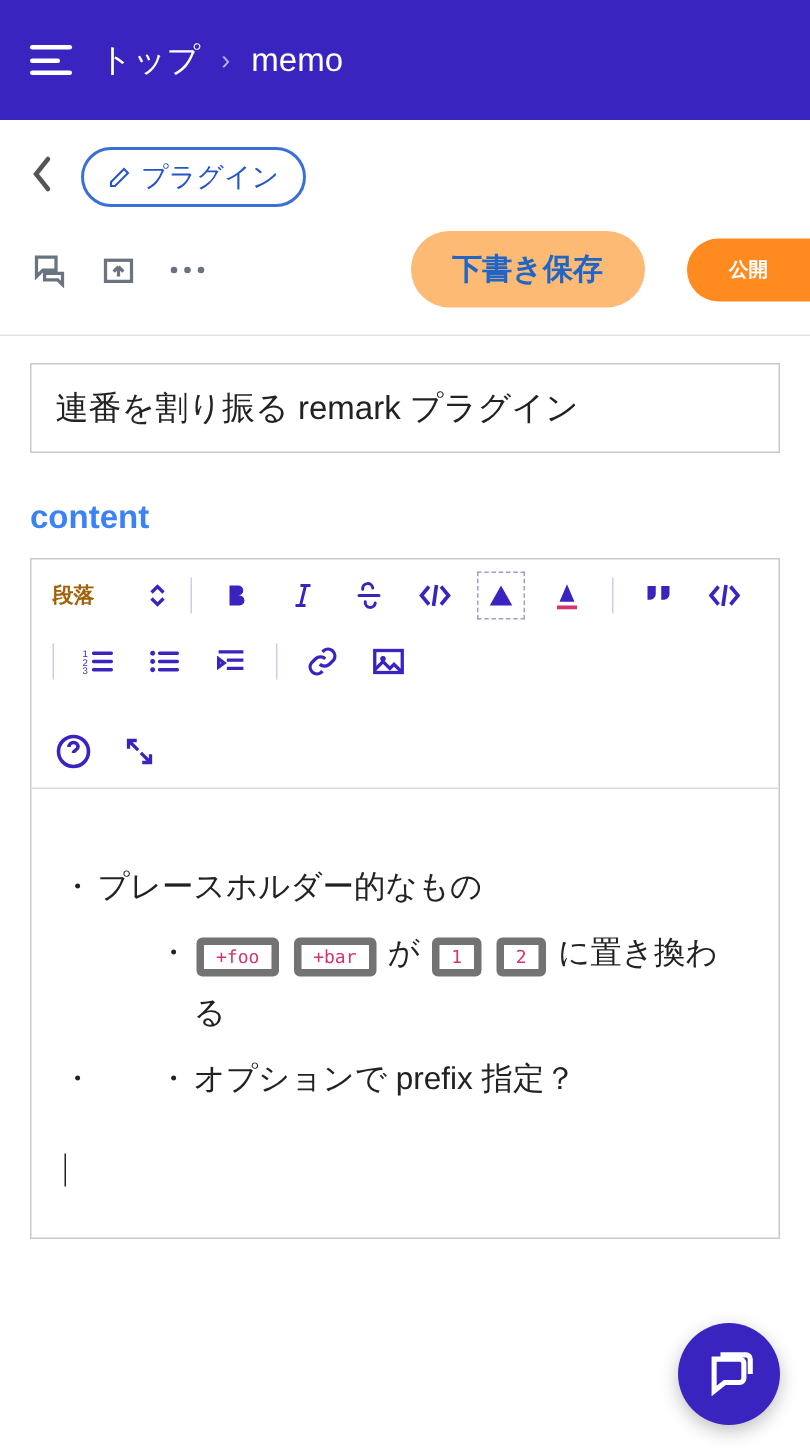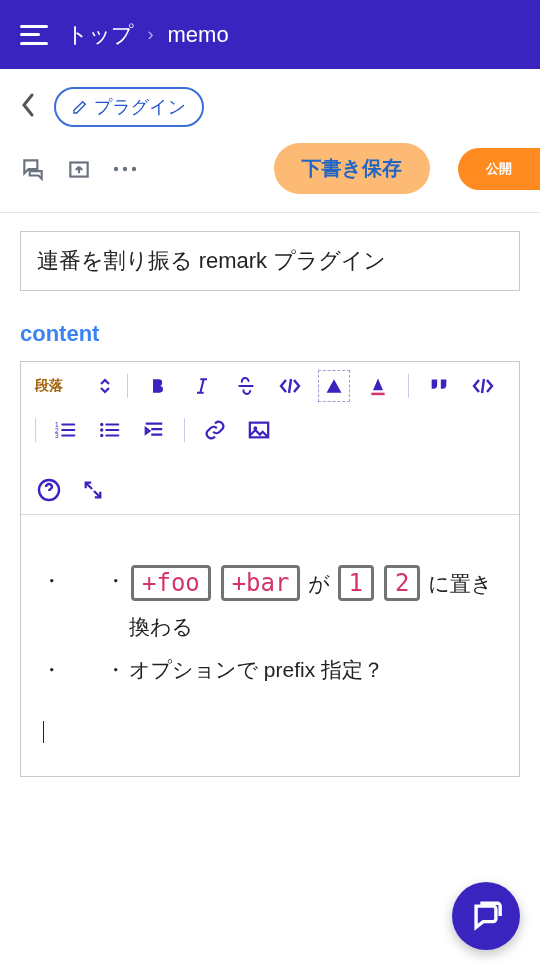--- a/index.html
+++ b/index.html
@@ -1,18 +1,18 @@
 <!DOCTYPE html>
 <html><head>
 <meta charset="utf-8">
 <style>
 * { margin: 0; padding: 0; box-sizing: border-box; }
 body { font-family: -apple-system, BlinkMacSystemFont, "Segoe UI", Helvetica, Arial, sans-serif; width: 540px; height: 968px; overflow: hidden; background: #fff; }
 
-.topbar { background: #3a24c0; color: #fff; height: 69px; display: flex; align-items: center; padding: 0 20px; gap: 18px; }
+.topbar { background: #3a24c0; color: #fff; height: 80px; display: flex; align-items: center; padding: 0 20px; gap: 18px; }
 .hamburger { width: 28px; height: 20px; display: flex; flex-direction: column; justify-content: space-between; cursor: pointer; }
 .hamburger span { display: block; height: 3px; background: #fff; border-radius: 2px; }
 .hamburger span:nth-child(2) { width: 70%; }
 .breadcrumb { display: flex; align-items: center; gap: 14px; font-size: 22px; }
 .breadcrumb .sep { color: #b8b0ec; font-size: 18px; }
 
 .actionrow1 { display: flex; align-items: center; padding: 18px 20px 10px 20px; gap: 18px; }
 .back-chevron { color: #555; cursor: pointer; }
 .draft-chip { border: 2px solid #3a6fd8; color: #2456c9; border-radius: 999px; padding: 6px 16px; font-size: 18px; display: flex; align-items: center; gap: 6px; cursor: pointer; }
 .draft-chip svg { stroke: #2456c9; }
@@ -38,21 +38,21 @@
 .tb-ic svg { stroke: #3a24c0; fill: none; stroke-width: 2.4; }
 .tb-ic.fill svg { fill: #3a24c0; stroke: none; }
 .tb-highlight { position: relative; }
 .tb-highlight::before { content:''; position:absolute; inset:-2px; border:1px dashed #a29cd6; }
 
 .content { padding: 26px 20px; font-size: 21px; line-height: 1.9; color: #222; }
 .content ul { list-style: none; padding-left: 0; margin: 20px 0; }
 .content li { position: relative; padding-left: 24px; }
 .content li::before { content: "・"; position: absolute; left: 0; }
 .content ul ul { margin: 4px 0 4px 40px; }
-.content code { border: 3px solid #737373; border-radius: 4px; padding: 1px 8px; font-family: ui-monospace, Menlo, monospace; font-size: 24px; color: #d6336c; background: #fff; margin: 0 2px; }
+.content code { border: 5px solid #737373; border-radius: 4px; padding: 1px 8px; font-family: ui-monospace, Menlo, monospace; font-size: 12px; color: #d6336c; background: #fff; margin: 0 2px; }
 .content .cursor { display: inline-block; width: 1px; height: 22px; background: #222; vertical-align: middle; margin-left: 2px; }
 
 .chat-fab { position: absolute; right: 20px; bottom: 18px; width: 68px; height: 68px; border-radius: 50%; background: #3a24c0; display: flex; align-items: center; justify-content: center; cursor: pointer; box-shadow: 0 4px 12px rgba(0,0,0,.25); }
 .chat-fab svg { stroke: #fff; fill: none; stroke-width: 2.4; }
 </style>
 </head>
 <body>
 
 <div class="topbar">
   <div class="hamburger">
@@ -212,20 +212,21 @@
     <div class="tb-ic">
         <svg width="22" height="22" viewBox="0 0 24 24">
           <path d="M4 10V4h6M20 14v6h-6M4 4l7 7M20 20l-7-7"></path>
         </svg>
       </div>
   </div>
 
   <div class="content">
     <ul>
       <li>
+        <span>プレースホルダー的なもの</span>
         <ul>
           <li>
             <code>+foo</code>
             <code>+bar</code>
             <span> が </span>
             <code>1</code>
             <code>2</code>
             <span> に置き換わる</span>
           </li>
         </ul>

